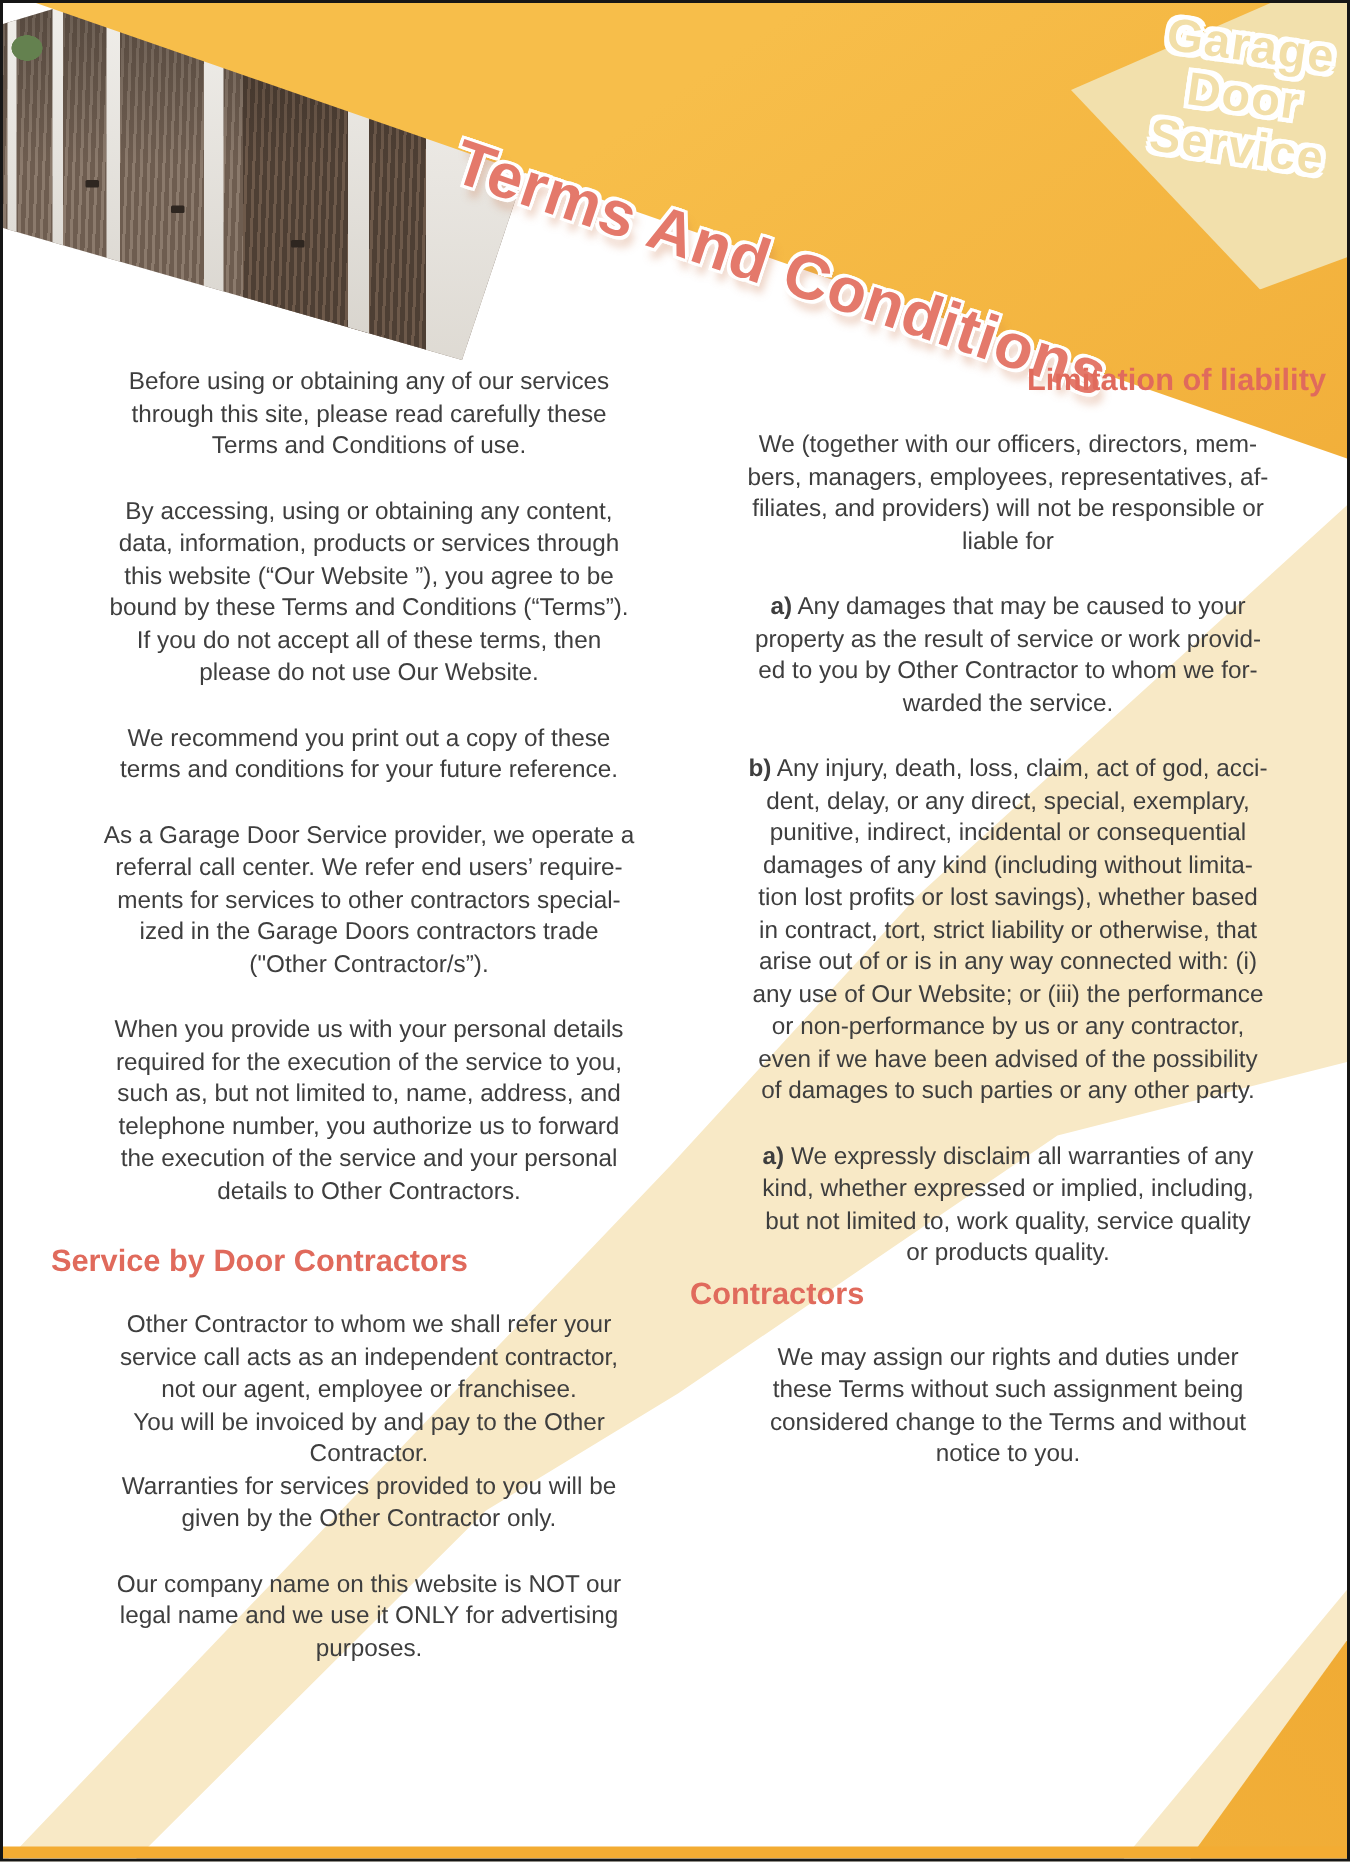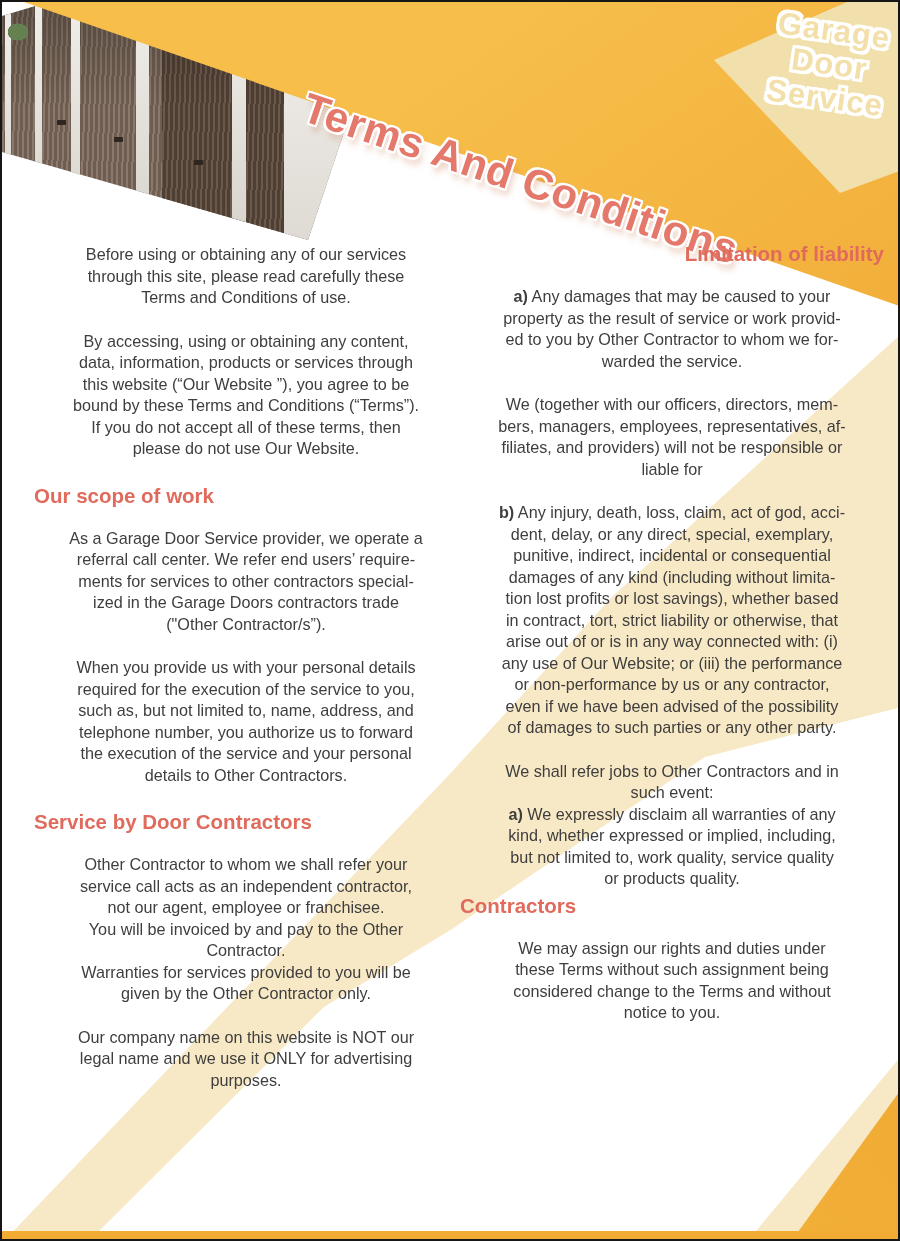--- a/index.html
+++ b/index.html
@@ -128,23 +128,24 @@
     <div class="sec">
       <p class="para"><b></b><span>Before using or obtaining any of our services
 through this site, please read carefully these
 Terms and Conditions of use.</span></p>
       <p class="para"><b></b><span>By accessing, using or obtaining any content,
 data, information, products or services through
 this website (“Our Website ”), you agree to be
 bound by these Terms and Conditions (“Terms”).
 If you do not accept all of these terms, then
 please do not use Our Website.</span></p>
-    </div>
-    <div class="sec">
-      <h2 class="sec-h">Our scope of work</h2>
+      <p class="para"><b></b><span>We recommend you print out a copy of these
+terms and conditions for your future reference.</span></p>
+    </div>
+    <div class="sec">
       <p class="para"><b></b><span>As a Garage Door Service provider, we operate a
 referral call center. We refer end users’ require-
 ments for services to other contractors special-
 ized in the Garage Doors contractors trade
 ("Other Contractor/s”).</span></p>
     </div>
     <div class="sec">
       <p class="para"><b></b><span>When you provide us with your personal details
 required for the execution of the service to you,
 such as, but not limited to, name, address, and
@@ -163,43 +164,41 @@
 given by the Other Contractor only.</span></p>
       <p class="para"><b></b><span>Our company name on this website is NOT our
 legal name and we use it ONLY for advertising
 purposes.</span></p>
     </div>
   </div>
 
   <div class="col col-right">
     <div class="sec">
       <h2 class="sec-h">Limitation of liability</h2>
+      <p class="para"><b></b><span>We (together with our officers, directors, mem-
+bers, managers, employees, representatives, af-
+filiates, and providers) will not be responsible or
+liable for</span></p>
       <p class="para"><b>a)</b><span> Any damages that may be caused to your
 property as the result of service or work provid-
 ed to you by Other Contractor to whom we for-
 warded the service.</span></p>
-      <p class="para"><b></b><span>We (together with our officers, directors, mem-
-bers, managers, employees, representatives, af-
-filiates, and providers) will not be responsible or
-liable for</span></p>
       <p class="para"><b>b)</b><span> Any injury, death, loss, claim, act of god, acci-
 dent, delay, or any direct, special, exemplary,
 punitive, indirect, incidental or consequential
 damages of any kind (including without limita-
 tion lost profits or lost savings), whether based
 in contract, tort, strict liability or otherwise, that
 arise out of or is in any way connected with: (i)
 any use of Our Website; or (iii) the performance
 or non-performance by us or any contractor,
 even if we have been advised of the possibility
 of damages to such parties or any other party.</span></p>
     </div>
     <div class="sec">
-      <p class="para tight"><b></b><span>We shall refer jobs to Other Contractors and in
-such event:</span></p>
       <p class="para tight"><b>a)</b><span> We expressly disclaim all warranties of any
 kind, whether expressed or implied, including,
 but not limited to, work quality, service quality
 or products quality.</span></p>
     </div>
     <div class="sec">
       <h2 class="sec-h">Contractors</h2>
       <p class="para"><b></b><span>We may assign our rights and duties under
 these Terms without such assignment being
 considered change to the Terms and without

